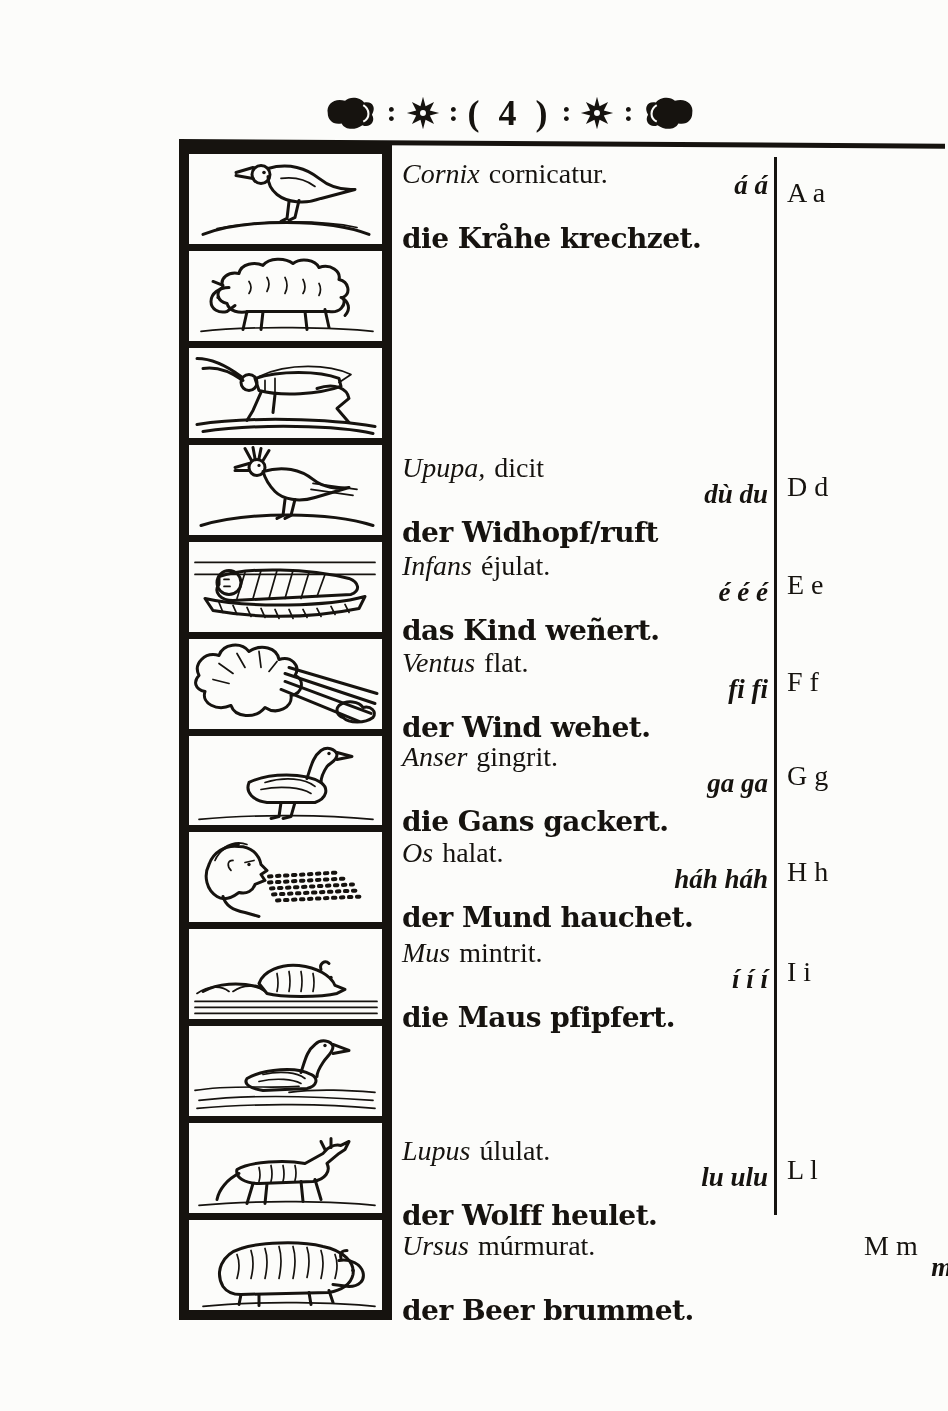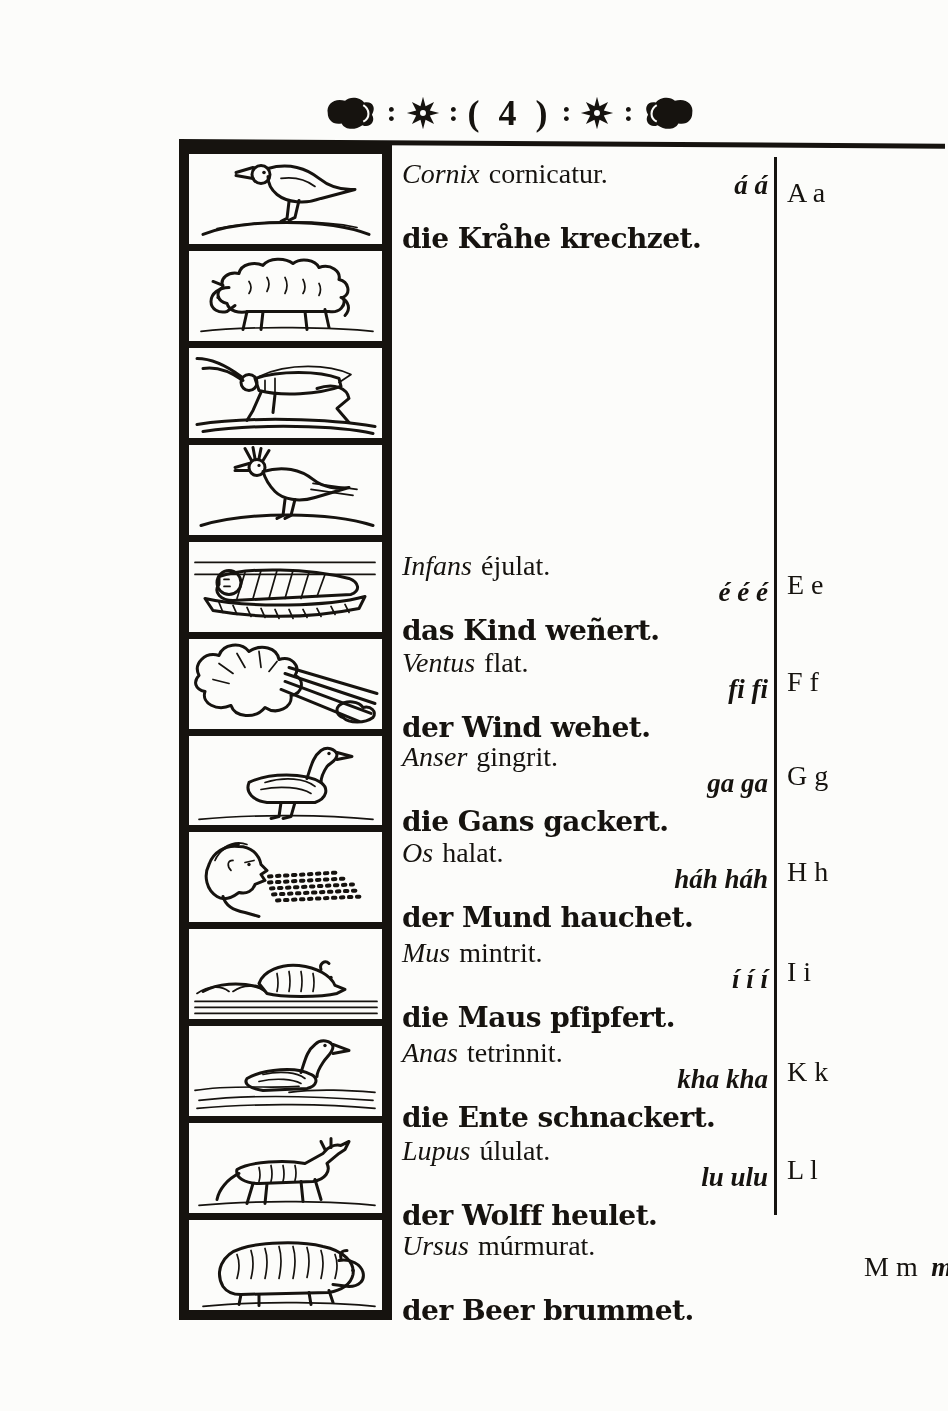--- a/index.html
+++ b/index.html
@@ -40,21 +40,21 @@
     position:absolute;top:32px;left:0;font-size:28px;font-weight:bold;
     font-family:"DejaVu Serif",serif;letter-spacing:-0.5px;white-space:nowrap;margin-top:32px;
   }
   .sound{
     position:absolute;top:27px;left:198px;width:168px;text-align:right;
     font-size:27px;font-style:italic;font-weight:bold;white-space:nowrap;
   }
   .row.r1 .sound{top:12px;}
   .letters{position:absolute;top:19px;left:385px;font-size:28px;white-space:nowrap;}
   .row.last .sound{width:452px;top:22px;}
-  .row.last .letters{left:462px;top:21px;text-align:right;}
+  .row.last .letters{left:462px;top:0;text-align:right;}
 </style>
 </head>
 <body>
 
 <div class="page">
 
   <div class="header">
     <svg class="orn" width="52" height="36" viewBox="0 0 60 40">
       <path d="M2,20 C0,10 10,2 22,6 C28,0 40,2 44,8 C54,6 58,14 53,22 C58,30 50,38 42,34 C34,40 22,40 18,32 C8,34 2,28 2,20 Z" fill="#16130f"></path>
       <path d="M43,11 C51,16 51,26 43,30" stroke="#fcfcfa" stroke-width="2.4" fill="none"></path>
@@ -229,20 +229,26 @@
 
   <div class="row r1" style="top:158px">
     <div class="latin"><span class="lname">Cornix</span><span>cornicatur.</span></div>
     <div class="german">die Kråhe krechzet.</div>
     <div class="sound">á á</div>
     <div class="letters">A a</div>
   </div>
 
 
 
+  <div class="row" style="top:452px">
+    <div class="latin"><span class="lname">Upupa,</span><span>dicit</span></div>
+    <div class="german">der Widhopf/ruft</div>
+    <div class="sound">dù du</div>
+    <div class="letters">D d</div>
+  </div>
 
   <div class="row" style="top:550px">
     <div class="latin"><span class="lname">Infans</span><span>éjulat.</span></div>
     <div class="german">das Kind weñert.</div>
     <div class="sound">é é é</div>
     <div class="letters">E e</div>
   </div>
 
   <div class="row" style="top:647px">
     <div class="latin"><span class="lname">Ventus</span><span>flat.</span></div>
@@ -265,26 +271,20 @@
     <div class="letters">I i</div>
   </div>
 
   <div class="row" style="top:837px">
     <div class="latin"><span class="lname">Os</span><span>halat.</span></div>
     <div class="german">der Mund hauchet.</div>
     <div class="sound">háh háh</div>
     <div class="letters">H h</div>
   </div>
 
-  <div class="row" style="top:1037px">
-    <div class="latin"><span class="lname">Anas</span><span>tetrinnit.</span></div>
-    <div class="german">die Ente schnackert.</div>
-    <div class="sound">kha kha</div>
-    <div class="letters">K k</div>
-  </div>
 
   <div class="row" style="top:1135px">
     <div class="latin"><span class="lname">Lupus</span><span>úlulat.</span></div>
     <div class="german">der Wolff heulet.</div>
     <div class="sound">lu ulu</div>
     <div class="letters">L l</div>
   </div>
 
   <div class="row last" style="top:1230px">
     <div class="latin"><span class="lname">Ursus</span><span>múrmurat.</span></div>

